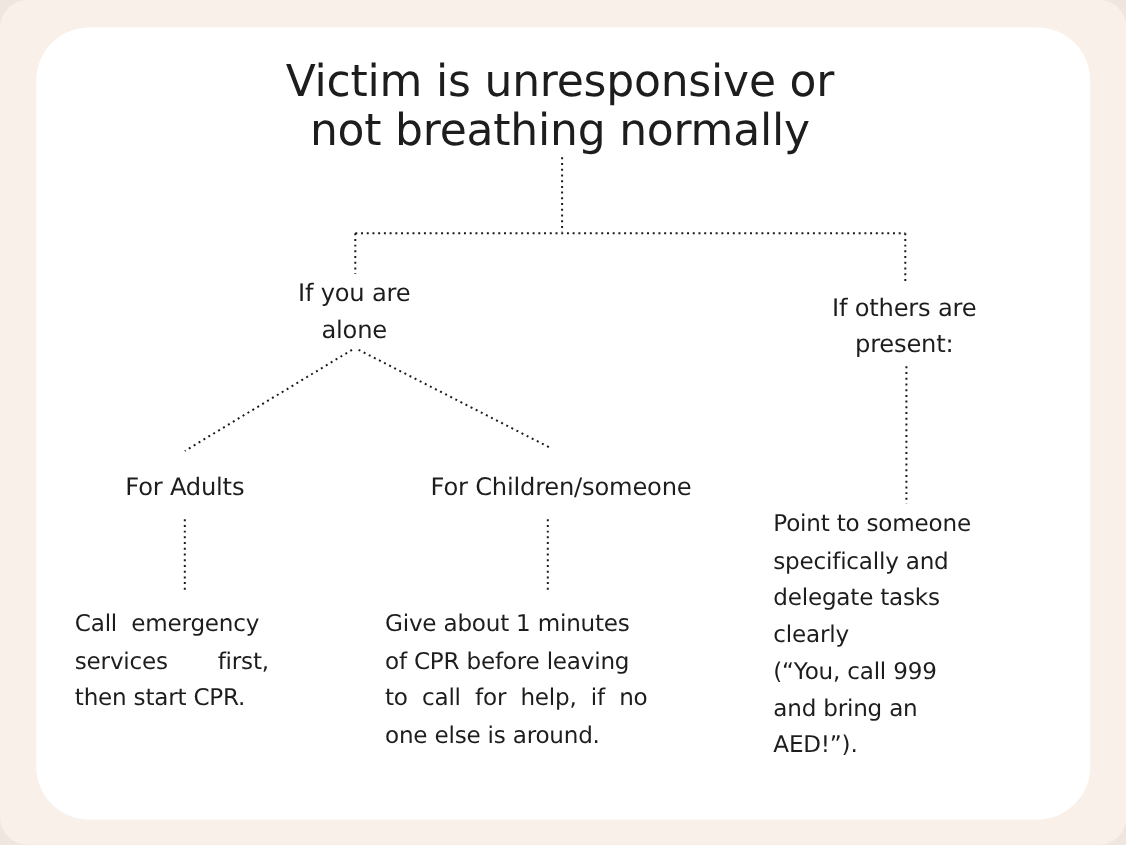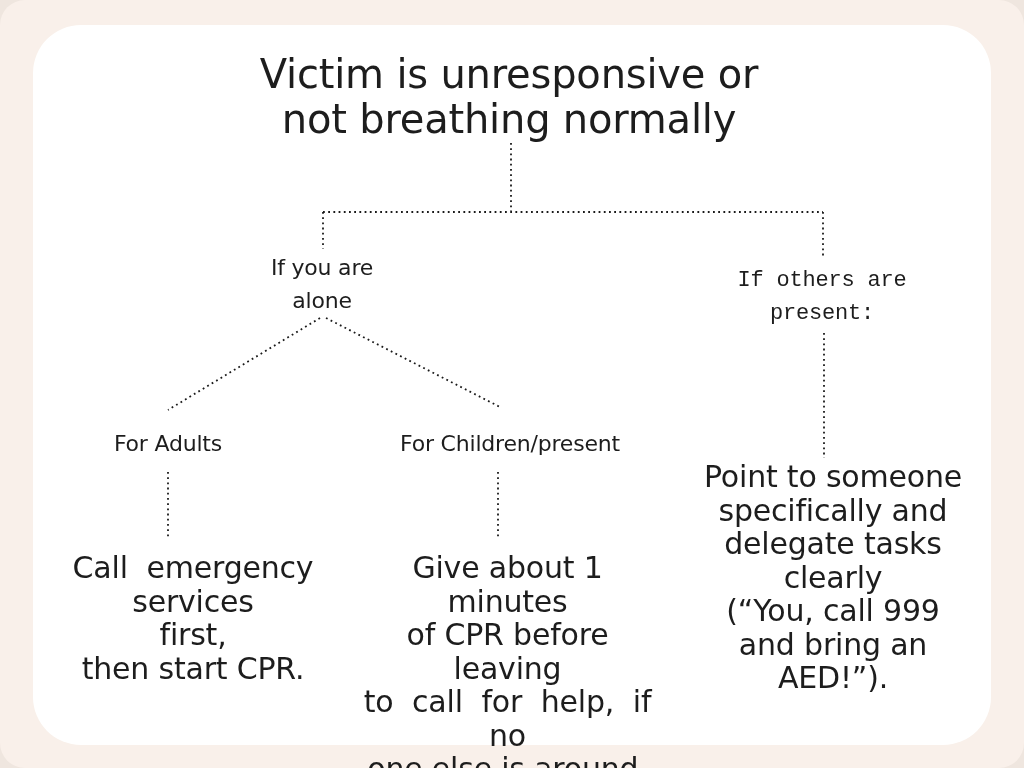--- a/index.html
+++ b/index.html
@@ -47,27 +47,27 @@
     text-align: center;
     font-size: 40px;
     line-height: 45px;
   }
   .node-label {
     font-size: 22px;
     line-height: 33px;
     text-align: center;
   }
   .label-alone    { left: 222px; top: 251px; width: 200px; }
-  .label-others   { left: 712px; top: 264px; width: 220px; font-family: Liberation Mono, monospace; }
+  .label-others   { left: 712px; top: 264px; width: 220px; }
   .label-adults   { left: 68px;  top: 427px; width: 200px; }
   .label-children { left: 360px; top: 427px; width: 300px; }
   .note {
-    font-size: 30px;
+    font-size: 21px;
     line-height: 33.5px;
-    text-align: center;
+    text-align: left;
   }
   .note-adults   { left: 68px;  top: 551px; width: 250px; }
   .note-children { left: 350px; top: 551px; width: 315px; }
   .note-others   { left: 703px; top: 460px; width: 260px; }
 </style>
 </head>
 <body>
 
 <div class="stage">
 
@@ -89,21 +89,21 @@
 not breathing normally</div>
 
   <div class="txt node-label label-alone">If you are
 alone</div>
 
   <div class="txt node-label label-others">If others are
 present:</div>
 
   <div class="txt node-label label-adults">For Adults</div>
 
-  <div class="txt node-label label-children">For Children/present</div>
+  <div class="txt node-label label-children">For Children/someone</div>
 
   <div class="txt note note-adults">Call  emergency
 services       first,
 then start CPR.</div>
 
   <div class="txt note note-children">Give about 1 minutes
 of CPR before leaving
 to  call  for  help,  if  no
 one else is around.</div>
 

